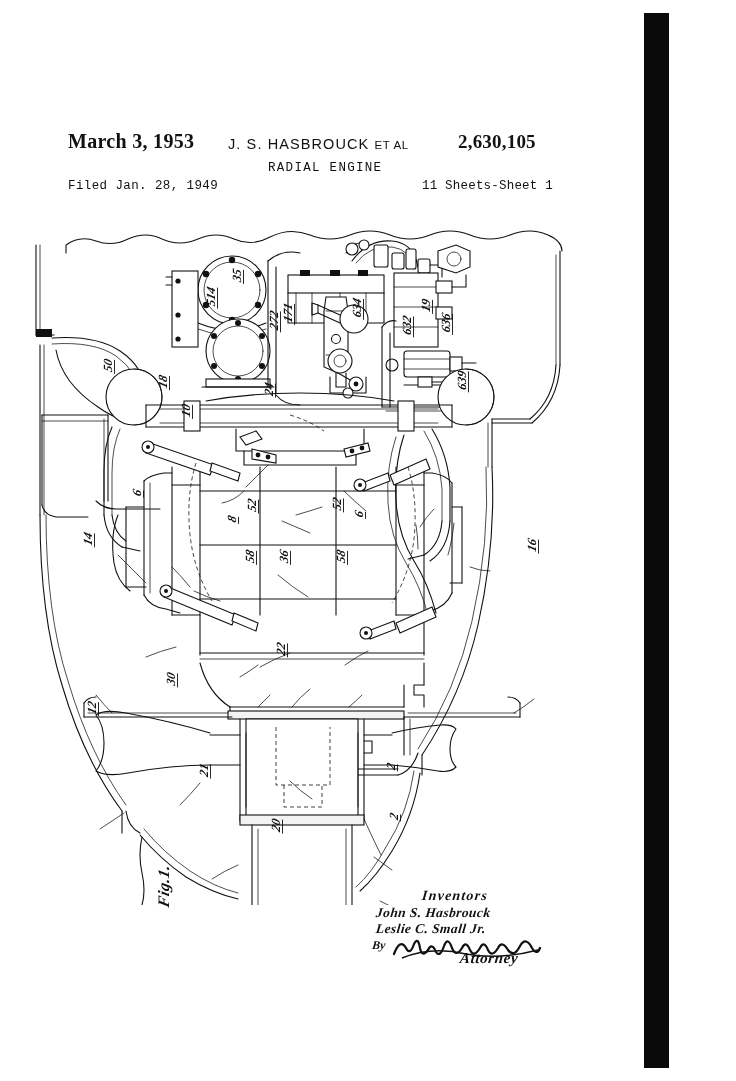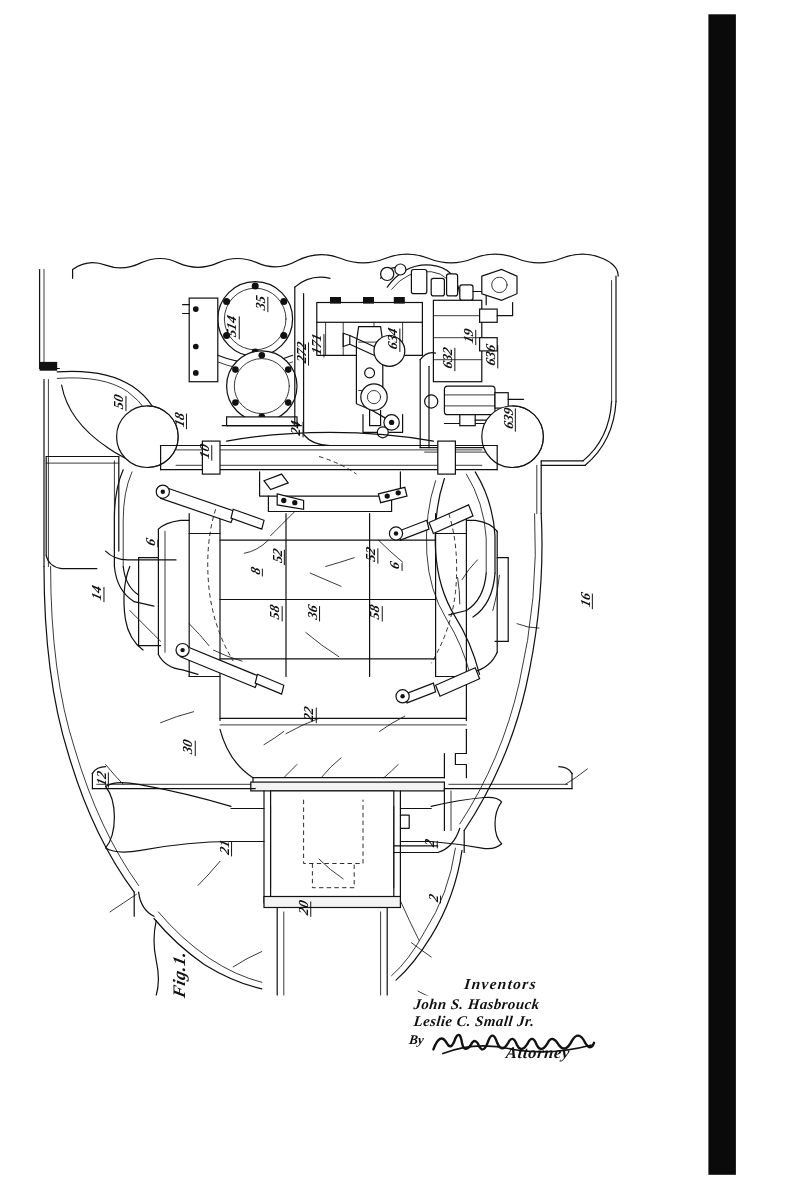--- a/index.html
+++ b/index.html
@@ -89,20 +89,33 @@
   #sig-scrawl{position:absolute;left:24px;top:46px;width:150px;height:26px;}
   #sig-attorney{position:absolute;left:92px;top:62px;font-size:15px;letter-spacing:.6px;}
 </style>
 </head>
 <body>
 
 <div id="page">
 
   <div id="scan-band"></div>
 
+  <div id="header">
+    <div class="hdr-date">March 3, 1953</div>
+
+    <div class="hdr-inventor">
+      <span>J. S. HASBROUCK</span>
+      <span class="etal">ET AL</span>
+    </div>
+
+    <div class="hdr-patno">2,630,105</div>
+    <div class="hdr-title">RADIAL ENGINE</div>
+    <div class="hdr-filed">Filed Jan. 28, 1949</div>
+    <div class="hdr-sheets">11 Sheets-Sheet 1</div>
+  </div>
 
   <div id="drawing">
     <svg width="620" height="690" viewBox="0 0 620 690" xmlns="http://www.w3.org/2000/svg">
       <defs>
         <style>
           .ln{fill:none;stroke:#111;stroke-width:1.1;stroke-linejoin:round;stroke-linecap:round;}
           .lnt{fill:none;stroke:#111;stroke-width:0.75;stroke-linejoin:round;stroke-linecap:round;}
           .lnh{fill:none;stroke:#111;stroke-width:2.1;stroke-linejoin:round;stroke-linecap:round;}
           .dsh{fill:none;stroke:#111;stroke-width:0.8;stroke-dasharray:4 3;}
           .hat{fill:none;stroke:#111;stroke-width:0.55;}

